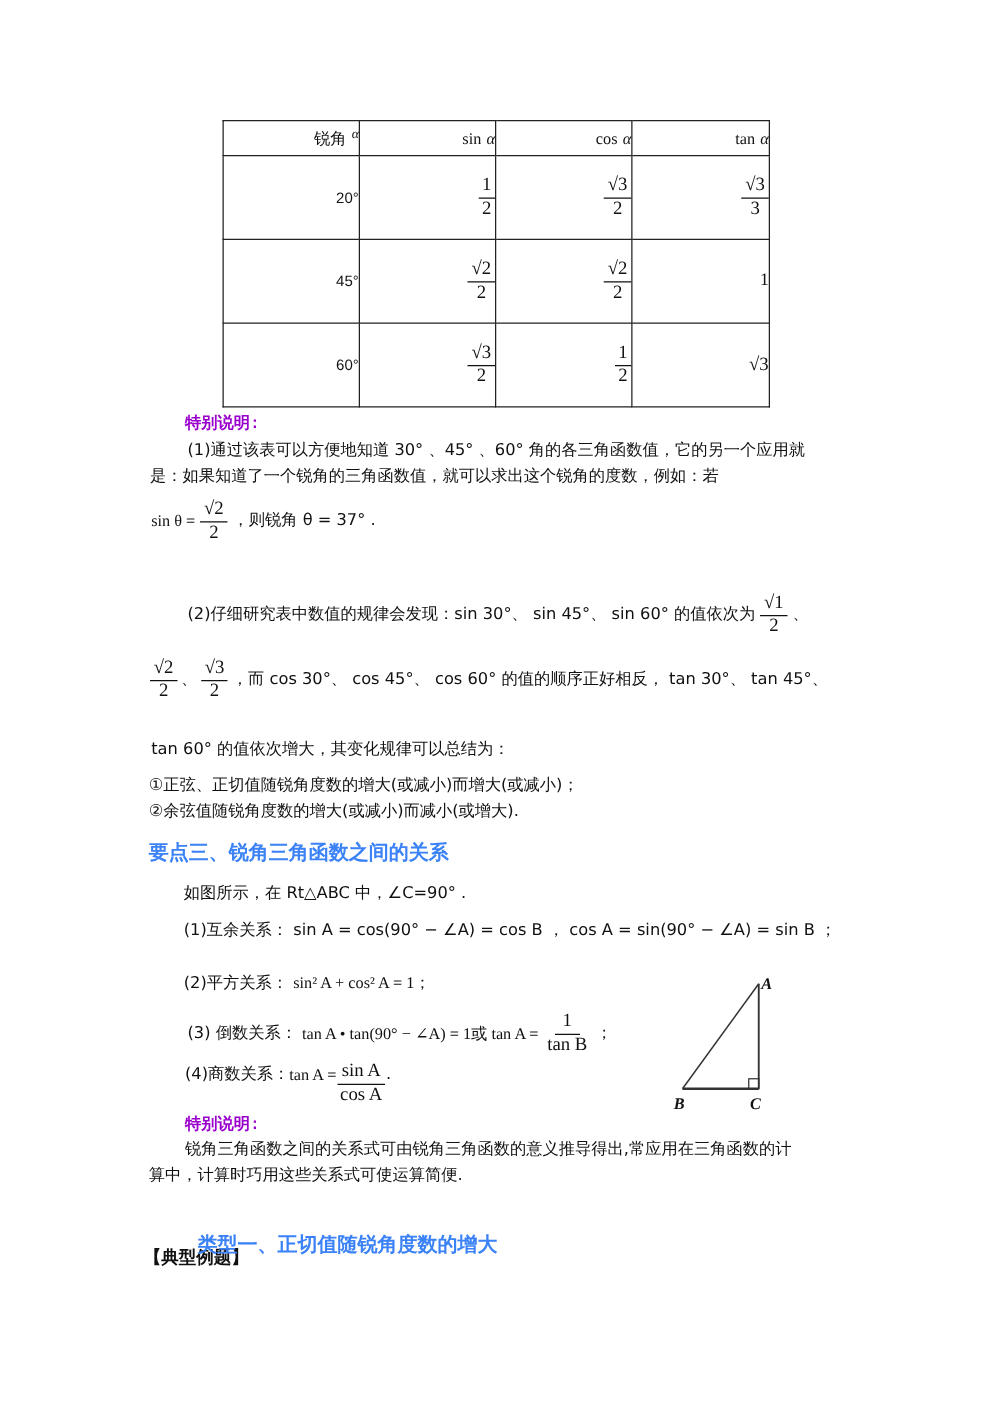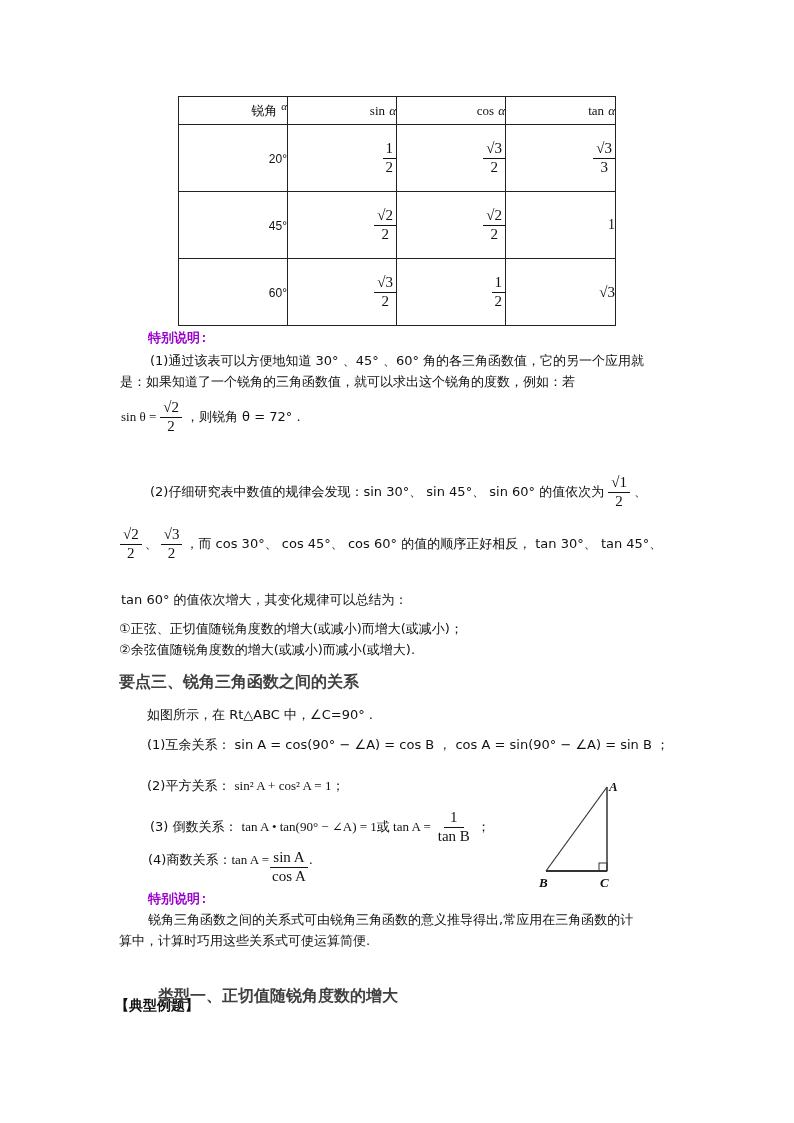--- a/index.html
+++ b/index.html
@@ -18,21 +18,21 @@
   table.trig td.c1 { width: 108px; }
   table.trig td.c2 { width: 108px; }
   table.trig td.c3 { width: 108px; }
   .deg { font-family: "Liberation Sans", sans-serif; font-size: 12px; }
 
   .frac { display: inline-flex; flex-direction: column; align-items: center; vertical-align: middle; font-family: "Liberation Serif", serif; font-size: 15px; line-height: 1.05; }
   .frac .num { padding: 0 3px 1px; border-bottom: 1px solid #111; }
   .frac .den { padding: 1px 3px 0; }
 
   .note-label { color: #9900cc; font-weight: bold; font-family: Liberation Mono, monospace; font-size: 13px; }
-  .heading { color: #404040; font-weight: bold; font-family: "DejaVu Sans", sans-serif; font-size: 16px; }
+  .heading { color: #3b82f6; font-weight: bold; font-family: "DejaVu Sans", sans-serif; font-size: 16px; }
   .bracket-head { font-weight: bold; font-family: "DejaVu Sans", sans-serif; font-size: 14px; color: #111; }
   .p { font-family: "DejaVu Sans", sans-serif; font-size: 13px; line-height: 20px; white-space: nowrap; }
 </style>
 </head>
 <body>
 
 <table class="trig">
   <tbody>
       <tr class="h">
     <td class="c1"><span class="cn">锐角</span> <sup class="math mi">α</sup></td>
@@ -85,21 +85,21 @@
 <div class="abs note-label" style="left:148px; top:329px;">特别说明:</div>
 <div class="abs p" style="left:150px; top:351px;">(1)通过该表可以方便地知道 30° 、45° 、60° 角的各三角函数值，它的另一个应用就</div>
 <div class="abs p" style="left:120px; top:372px;">是：如果知道了一个锐角的三角函数值，就可以求出这个锐角的度数，例如：若</div>
 
 <div class="abs p" style="left:121px; top:400px; display:flex; align-items:center; gap:4px;">
   <span class="math">sin θ =</span>
   <span class="frac">
       <span class="num">√<span>2</span></span>
       <span class="den">2</span>
     </span>
-  <span>，则锐角 θ = 72° .</span>
+  <span>，则锐角 θ = 37° .</span>
 </div>
 
 <div class="abs p" style="left:150px; top:475px; display:flex; align-items:center; gap:4px;">
   <span>(2)仔细研究表中数值的规律会发现：sin 30°、 sin 45°、 sin 60° 的值依次为</span>
   <span class="frac">
       <span class="num">√<span>1</span></span>
       <span class="den">2</span>
     </span>
   <span>、</span>
 </div>

